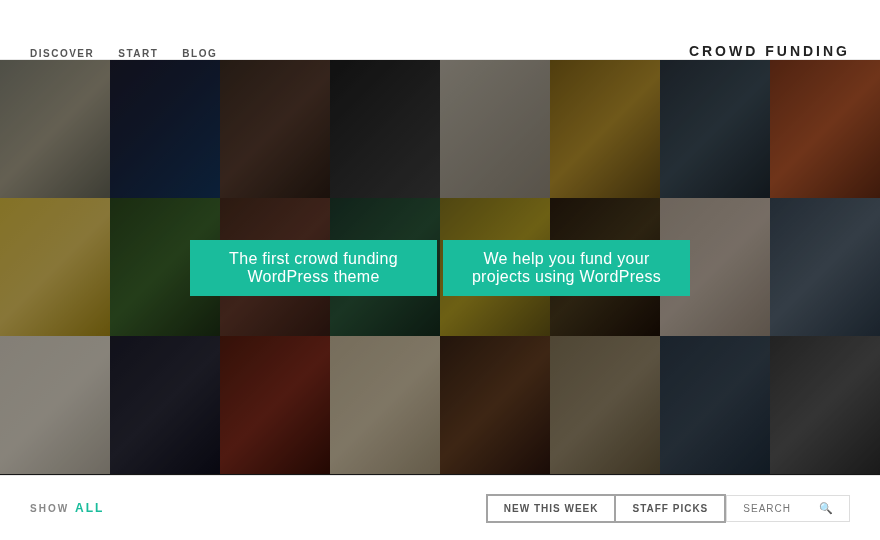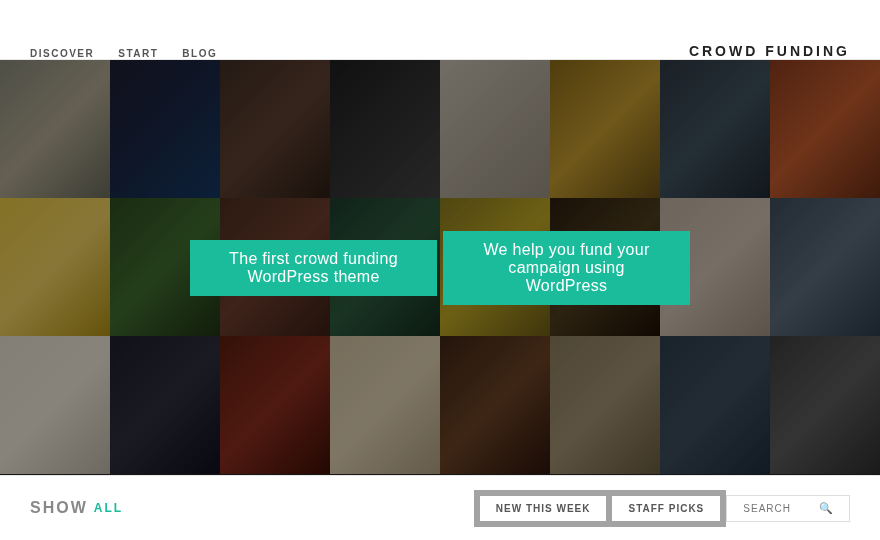--- a/index.html
+++ b/index.html
@@ -137,21 +137,21 @@
       height: 65px;
       background: #fff;
       border-top: 1px solid #e8e8e8;
     }
     .show-section {
       display: flex;
       align-items: center;
       gap: 6px;
     }
     .show-label {
-      font-size: 16px;
+      font-size: 10px;
       font-weight: 700;
       letter-spacing: 2px;
       text-transform: uppercase;
       color: #888;
     }
     .show-all {
       font-size: 12px;
       font-weight: 700;
       letter-spacing: 2px;
       text-transform: uppercase;
@@ -163,21 +163,21 @@
       align-items: center;
       gap: 0;
     }
     .filter-btn {
       padding: 7px 16px;
       font-size: 10px;
       font-weight: 700;
       letter-spacing: 1px;
       text-transform: uppercase;
       color: #555;
-      border: 6px solid #a3a3a3;
+      border: 2px solid #a3a3a3;
       background: #fff;
       cursor: pointer;
       white-space: nowrap;
     }
     .filter-btn:first-child {
       border-right: none;
     }
     .search-box {
       display: flex;
       align-items: center;
@@ -241,21 +241,21 @@
     <div class="tile tile-21"></div>
     <div class="tile tile-22"></div>
     <div class="tile tile-23"></div>
     <div class="tile tile-24"></div>
   </div>
 
   <div class="hero-overlay"></div>
 
   <div class="hero-text">
     <div class="hero-line">The first crowd funding WordPress theme</div>
-    <div class="hero-line">We help you fund your campaign using WordPress</div>
+    <div class="hero-line">We help you fund your projects using WordPress</div>
   </div>
 </section>
 
 <div class="footer-bar">
   <div class="show-section">
     <span class="show-label">SHOW</span>
     <span class="show-all">ALL</span>
   </div>
 
   <div class="filter-section">

